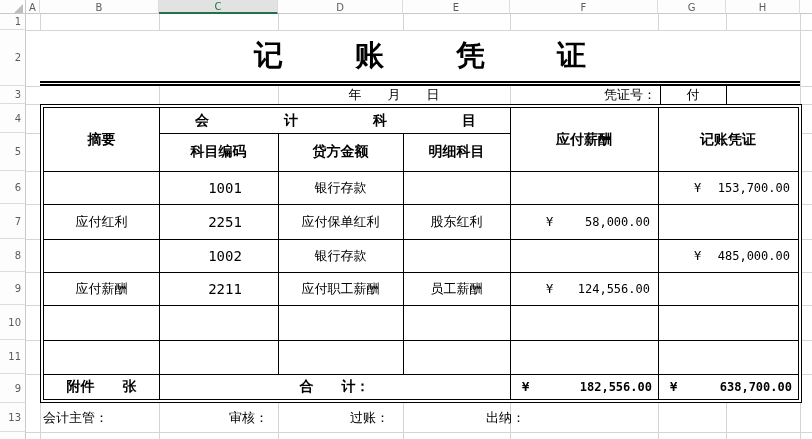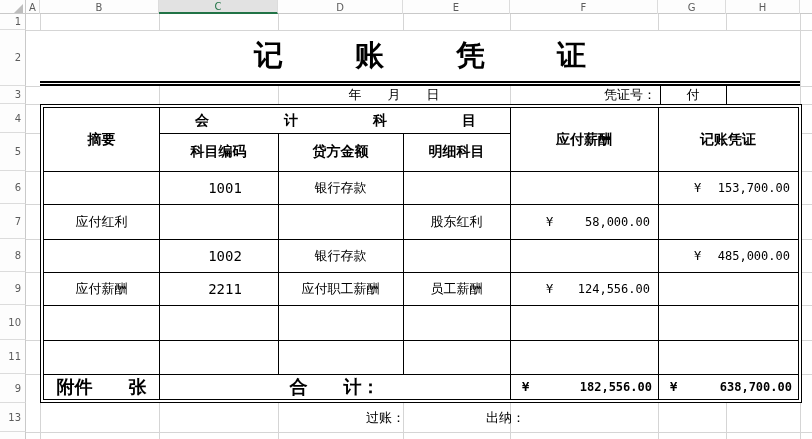--- a/index.html
+++ b/index.html
@@ -41,21 +41,21 @@
   .bv{position:absolute;width:1px;background:#000;}
   .bh{position:absolute;height:1px;background:#000;}
   .cell{position:absolute;display:flex;align-items:center;justify-content:center;
         font-size:13px;white-space:pre;box-sizing:border-box;}
   .hdr{font-weight:bold;font-size:14px;}
   .spread{justify-content:space-between;padding:0 34px 0 36px;}
   .num{font-family:"DejaVu Sans Mono",monospace;font-size:14px;padding-left:13px;}
   .amt{justify-content:space-between;padding:0 8px 0 36px;
        font-family:"DejaVu Sans Mono",monospace;font-size:12px;}
   .amt-total{padding-left:12px;padding-right:6px;font-weight:bold;}
-  .b14{font-weight:bold;font-size:18px;}
+  .b14{font-weight:bold;font-size:14px;}
 
   
   .sig{position:absolute;top:403px;height:29px;display:flex;align-items:center;
        font-size:13px;z-index:1;box-sizing:border-box;}
   .sig-r{justify-content:flex-end;}
 </style>
 </head>
 <body>
 
 <div class="sheet">
@@ -168,20 +168,22 @@
     <div class="cell hdr" style="left:614px;top:0;width:140px;height:63px">记账凭证</div>
 
     <div class="cell num" style="left:115px;top:63px;width:119px;height:33px">1001</div>
     <div class="cell" style="left:234px;top:63px;width:125px;height:33px">银行存款</div>
     <div class="cell amt" style="left:614px;top:63px;width:140px;height:33px">
       <span>¥</span>
       <span>153,700.00</span>
     </div>
 
     <div class="cell" style="left:0;top:96px;width:115px;height:35px">应付红利</div>
+    <div class="cell num" style="left:115px;top:96px;width:119px;height:35px">2251</div>
+    <div class="cell" style="left:234px;top:96px;width:125px;height:35px">应付保单红利</div>
     <div class="cell" style="left:359px;top:96px;width:107px;height:35px">股东红利</div>
     <div class="cell amt" style="left:466px;top:96px;width:148px;height:35px">
       <span>¥</span>
       <span>58,000.00</span>
     </div>
 
     <div class="cell num" style="left:115px;top:131px;width:119px;height:33px">1002</div>
     <div class="cell" style="left:234px;top:131px;width:125px;height:33px">银行存款</div>
     <div class="cell amt" style="left:614px;top:131px;width:140px;height:33px">
       <span>¥</span>
@@ -205,16 +207,18 @@
     <div class="cell amt amt-total" style="left:466px;top:266px;width:148px;height:25px">
       <span>¥</span>
       <span>182,556.00</span>
     </div>
     <div class="cell amt amt-total" style="left:614px;top:266px;width:140px;height:25px">
       <span>¥</span>
       <span>638,700.00</span>
     </div>
   </div>
 
-  <div class="sig sig-r" style="left:282px;width:125px;padding-right:2px">过账：</div>
+  <div class="sig" style="left:40px;width:119px;padding-left:3px">会计主管：</div>
+  <div class="sig sig-r" style="left:159px;width:119px;padding-right:10px">审核：</div>
+  <div class="sig sig-r" style="left:266px;width:125px;padding-right:2px">过账：</div>
   <div class="sig sig-r" style="left:425px;width:107px;padding-right:7px">出纳：</div>
 
 </div>
 
 </body></html>

